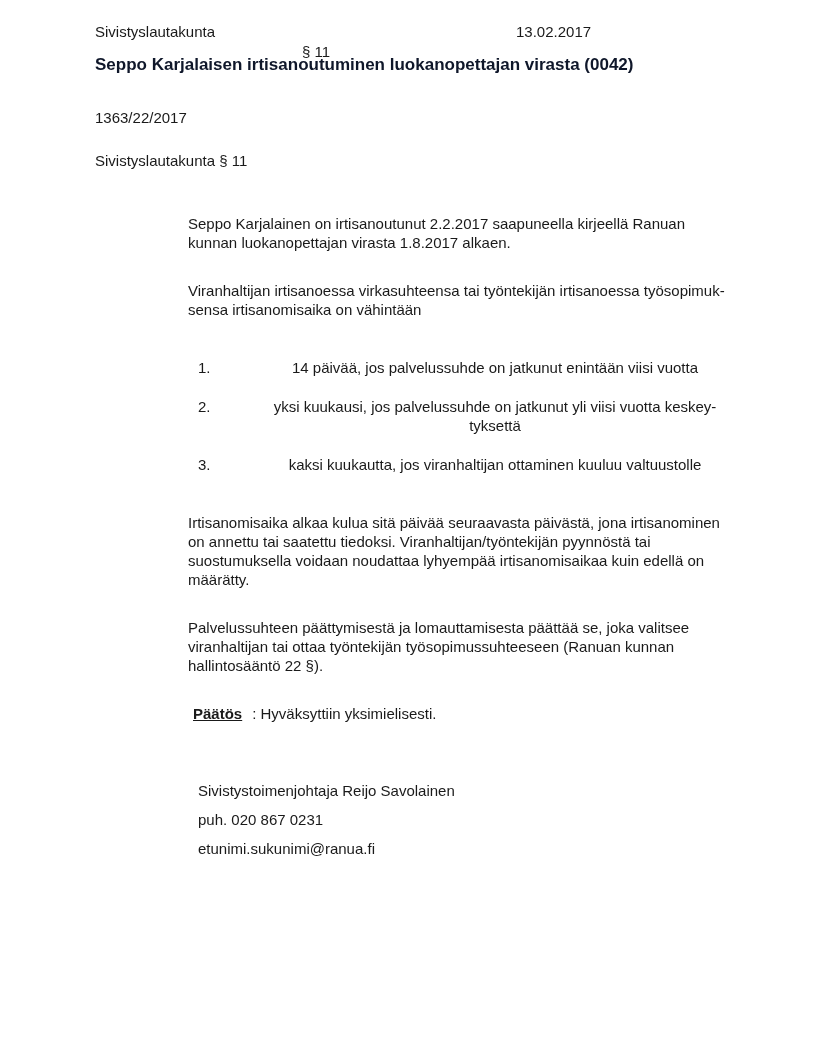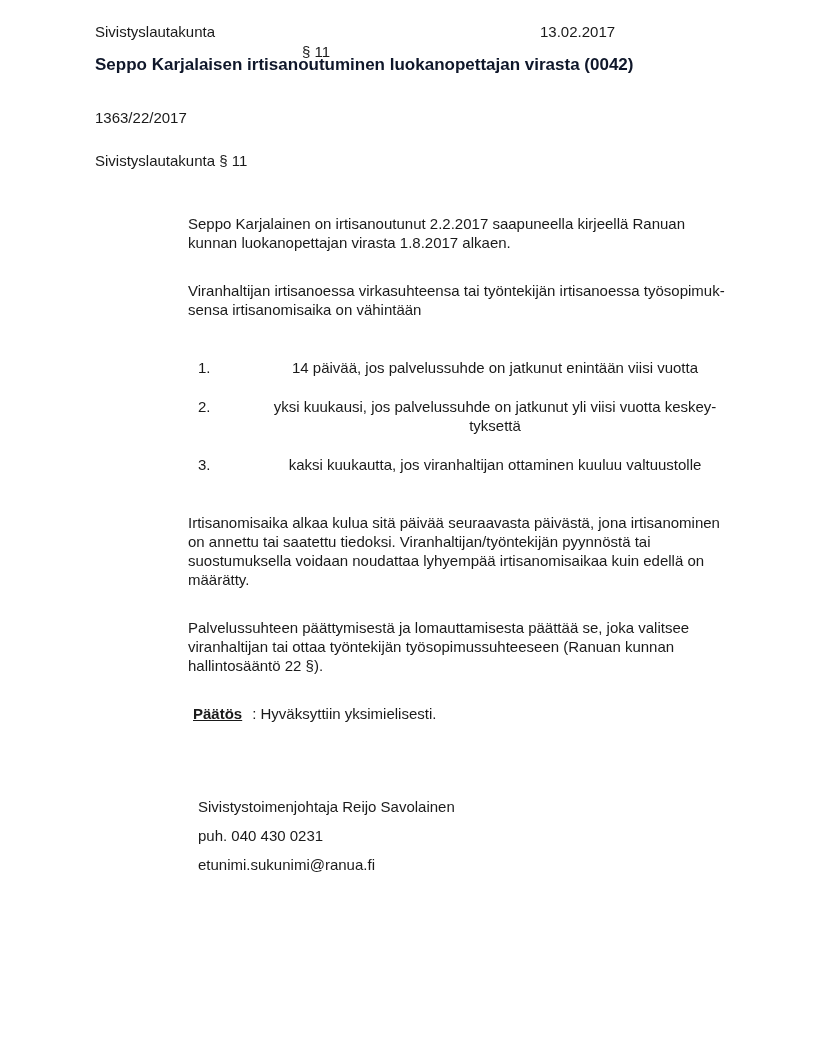--- a/index.html
+++ b/index.html
@@ -16,21 +16,21 @@
     overflow: hidden;
   }
   .header-row {
     position: relative;
     height: 17px;
     margin-top: 2px;
   }
   .header-row span { position: absolute; top: 0; white-space: nowrap; }
   .header-committee { left: 75px; }
   .header-section   { left: 282px; margin-top: 20px; }
-  .header-date      { left: 520px; }
+  .header-date      { left: 496px; }
 
   .doc-title {
     margin: 16px 0 0 75px;
     font-size: 17px;
     line-height: 20px;
     font-weight: bold;
     color: #0f172a;
   }
   .case-number { margin: 23px 0 0 75px; }
   .subheading  { margin: 14px 0 0 75px; }
@@ -61,21 +61,21 @@
   }
   .label-underline {
     font-weight: bold;
     text-decoration: underline;
   }
   .contact {
     display: flex;
     margin-top: 38px; 
   }
   .contact-label { flex: 0 0 200px; }
-  .contact-lines { flex: 1; margin-top: 16px; }
+  .contact-lines { flex: 1; }
 </style>
 </head>
 <body>
 
 <div class="page">
 
   <div class="header-row">
     <span class="header-committee">Sivistyslautakunta</span>
     <span class="header-section">§ 11</span>
     <span class="header-date">13.02.2017</span>
@@ -119,20 +119,20 @@
     <p>Palvelussuhteen päättymisestä ja lomauttamisesta päättää se, joka valitsee
 viranhaltijan tai ottaa työntekijän työsopimussuhteeseen (Ranuan kunnan
 hallintosääntö 22 §).</p>
 
 
     <p><span class="label-underline">Päätös</span><span>: Hyväksyttiin yksimielisesti.</span></p>
 
     <div class="contact">
       <div class="contact-lines">
         <div>Sivistystoimenjohtaja Reijo Savolainen</div>
-        <div>puh. 040 430 0231</div>
+        <div>puh. 020 867 0231</div>
         <div>etunimi.sukunimi@ranua.fi</div>
       </div>
     </div>
 
   </div>
 
 </div>
 
 </body></html>

